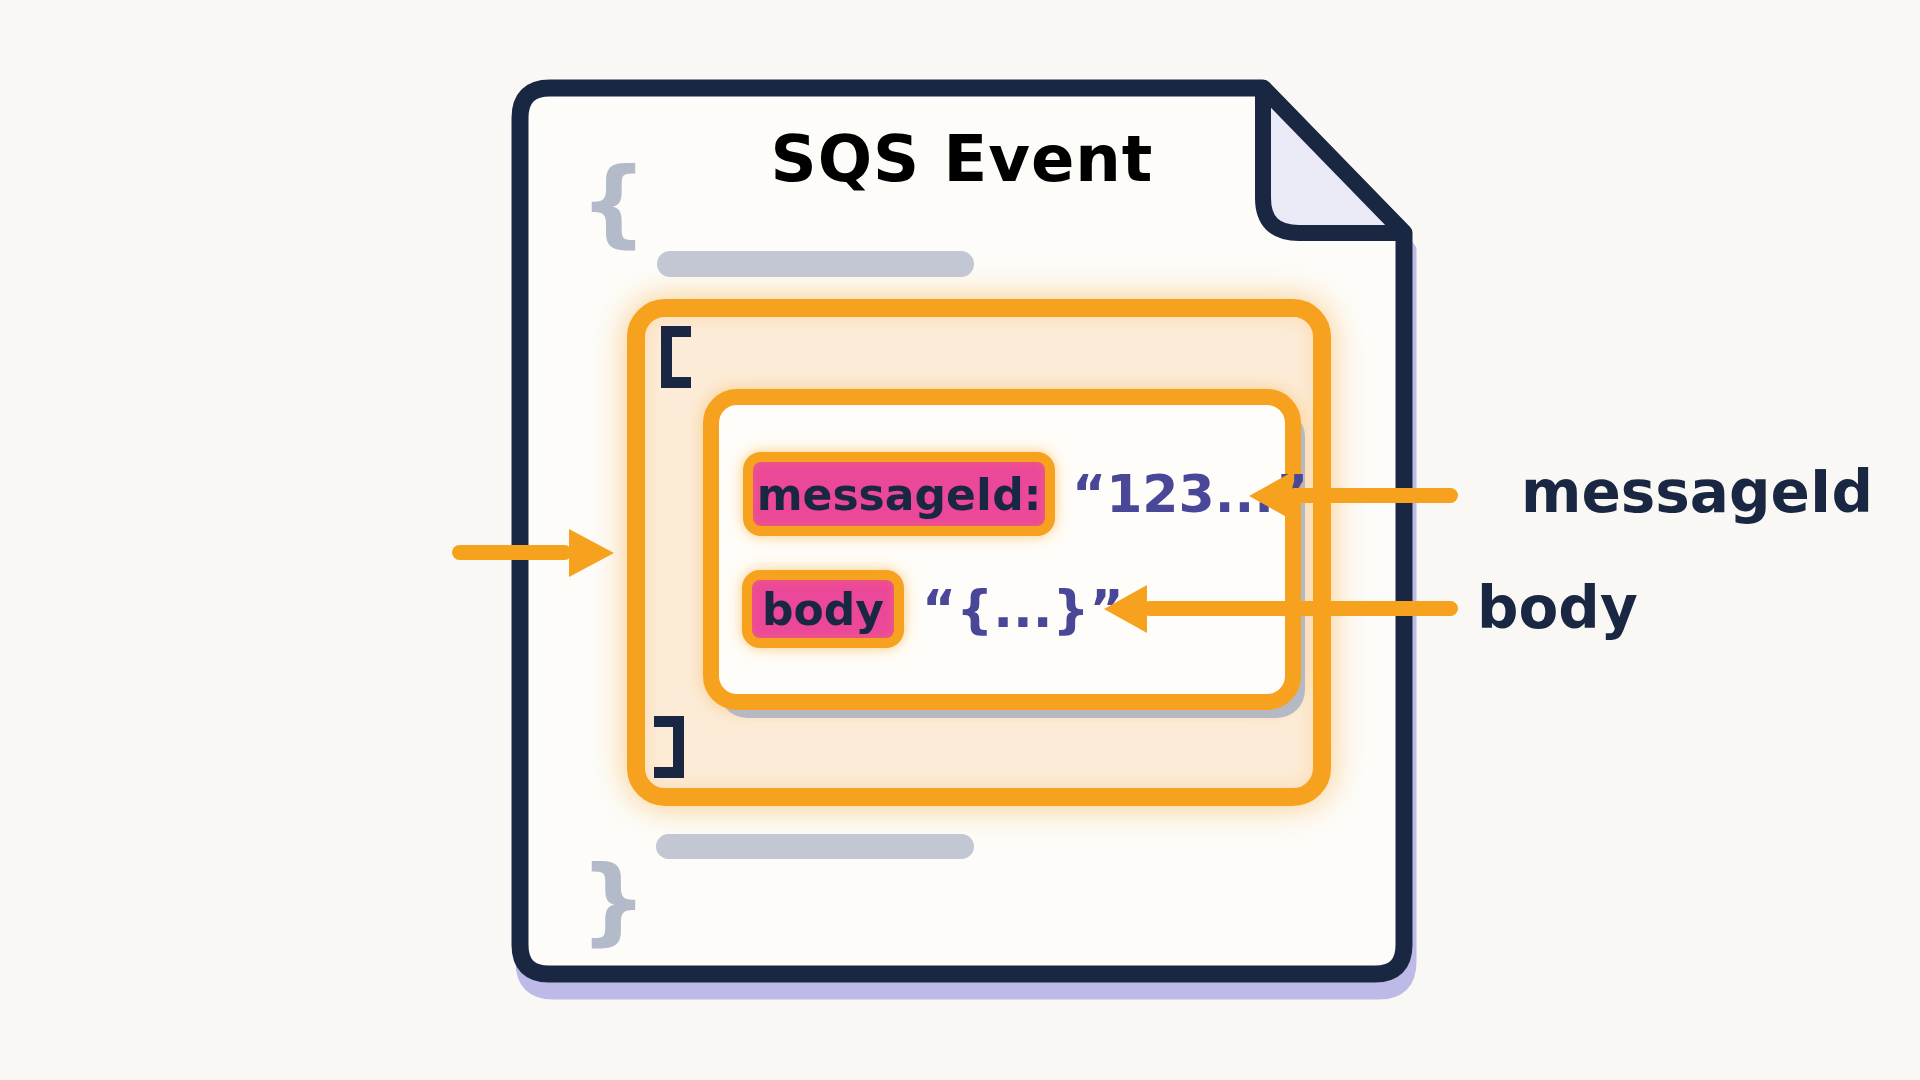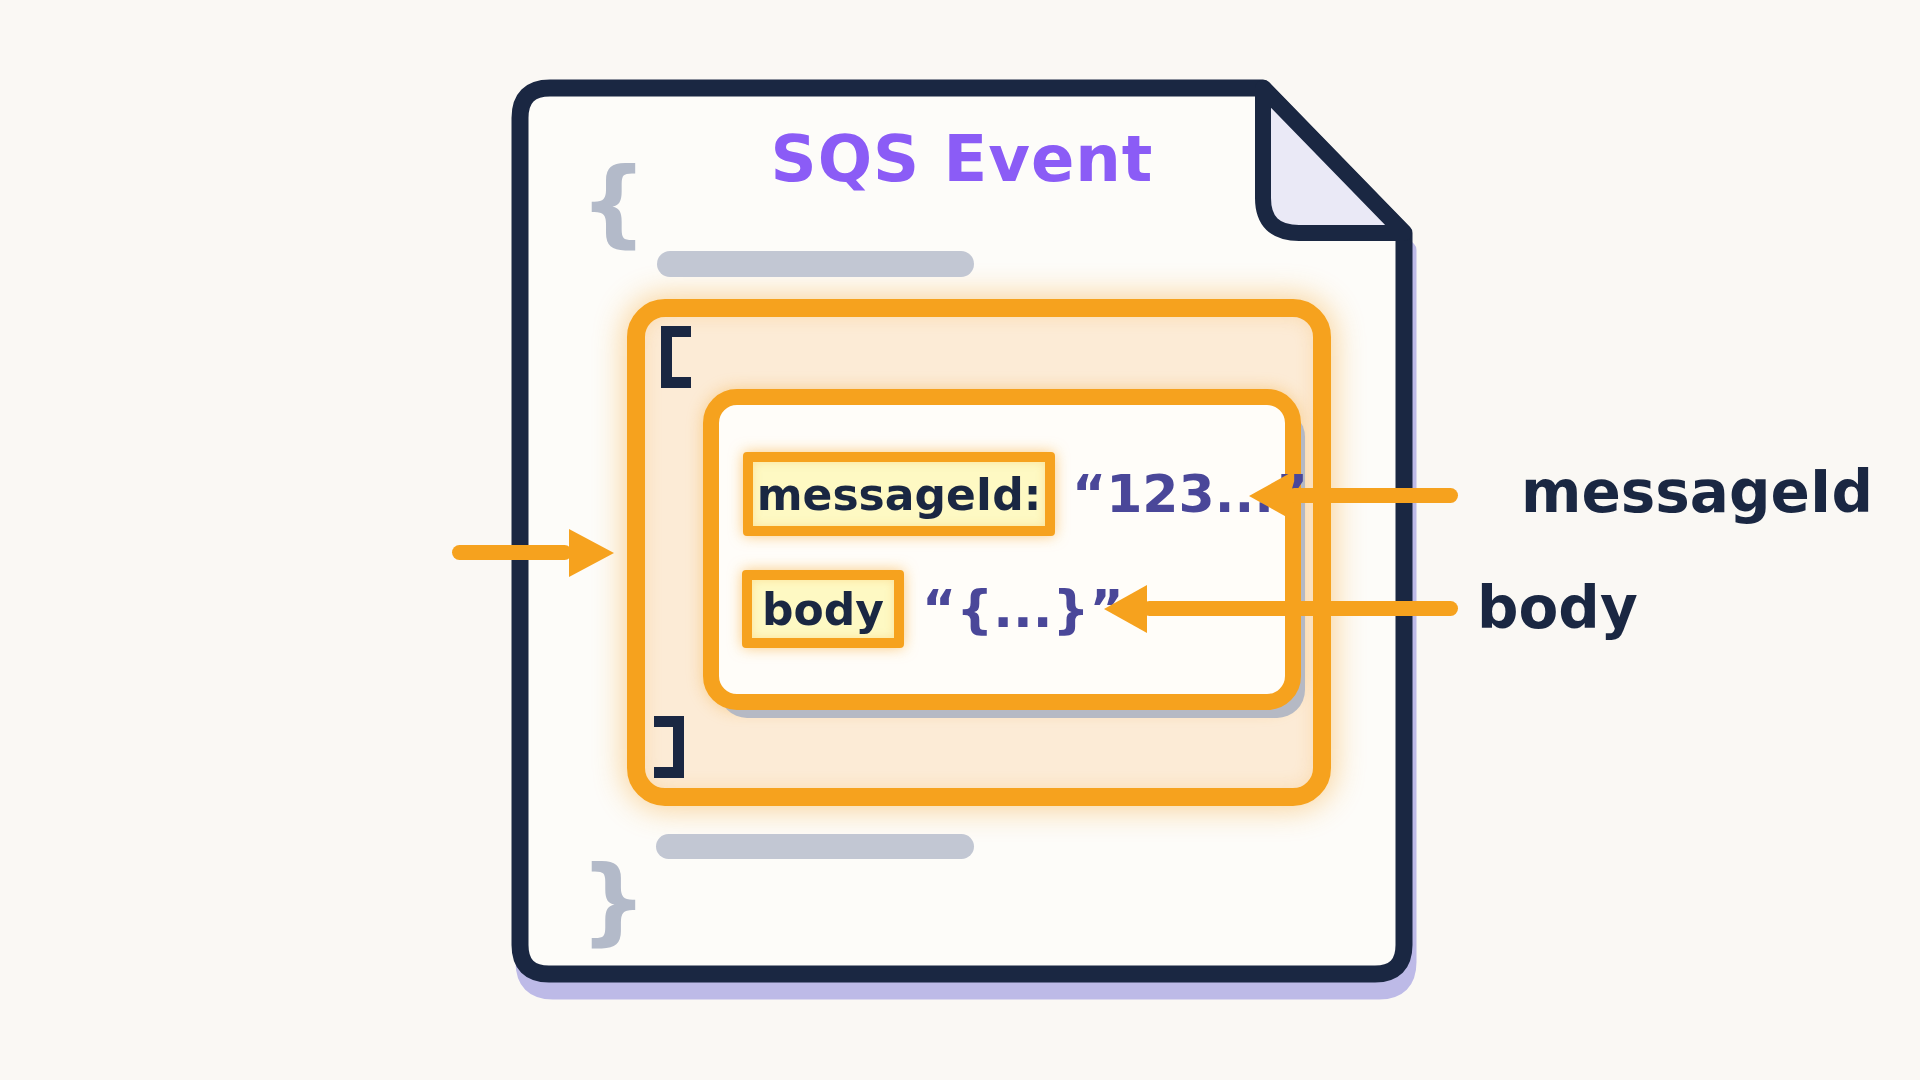--- a/index.html
+++ b/index.html
@@ -1,21 +1,21 @@
 <!DOCTYPE html>
 <html><head>
 <meta charset="utf-8">
 <style>
   html,body{margin:0;padding:0;background:#faf8f4;}
   .stage{position:relative;width:1920px;height:1080px;overflow:hidden;
          background:#faf8f4;font-family:"DejaVu Sans","Liberation Sans",sans-serif;}
   .doc-svg{position:absolute;left:0;top:0;z-index:1;}
 
   .title{position:absolute;left:520px;top:122px;width:884px;text-align:center;
-         font-size:64px;font-weight:bold;color:#8b5cf6;letter-spacing:1px;z-index:3;}
+         font-size:64px;font-weight:bold;color:#000000;letter-spacing:1px;z-index:3;}
 
   .brace{position:absolute;font-size:94px;font-weight:bold;color:#b3bac9;line-height:1;z-index:3;}
   .brace-open{left:580px;top:156px;}
   .brace-close{left:580px;top:854px;}
 
   .bar{position:absolute;height:26px;border-radius:13px;background:#c2c7d3;z-index:3;}
   .bar1{left:657px;top:251px;width:317px;}
   .bar2{left:656px;top:834px;width:318px;height:25px;}
 
   .records-box{position:absolute;left:627px;top:299px;width:704px;height:507px;box-sizing:border-box;
@@ -24,22 +24,22 @@
   .record-box{position:absolute;left:703px;top:389px;width:598px;height:321px;box-sizing:border-box;
          border:16px solid #f6a21e;border-radius:34px;background:#fffdf9;
          box-shadow:10px 14px 0 -6px #b5b9c4, 0 0 16px rgba(246,162,30,.4);z-index:3;}
 
   .bracket{position:absolute;width:30px;height:62px;box-sizing:border-box;z-index:4;}
   .bracket-open{left:661px;top:326px;border-left:11px solid #1a2742;
          border-top:11px solid #1a2742;border-bottom:11px solid #1a2742;}
   .bracket-close{left:654px;top:716px;border-right:11px solid #1a2742;
          border-top:11px solid #1a2742;border-bottom:11px solid #1a2742;}
 
-  .pill{position:absolute;box-sizing:border-box;border:10px solid #f6a21e;border-radius:4px;
-         background:#fef9c3;display:flex;align-items:center;justify-content:center;z-index:4;
+  .pill{position:absolute;box-sizing:border-box;border:10px solid #f6a21e;border-radius:18px;
+         background:#ec4899;display:flex;align-items:center;justify-content:center;z-index:4;
          box-shadow:0 0 14px rgba(246,162,30,.55), inset 0 0 10px rgba(246,162,30,.25);}
   .pill-msg{left:743px;top:452px;width:312px;height:84px;}
   .pill-body{left:742px;top:570px;width:162px;height:78px;}
   .pill span{font-weight:bold;font-size:44px;color:#1a2742;}
 
   .value{position:absolute;font-weight:bold;font-size:52px;color:#4a4799;
          z-index:4;display:flex;align-items:center;}
   .val-msg{left:1072px;top:452px;height:84px;}
   .val-body{left:922px;top:570px;height:78px;}
 

